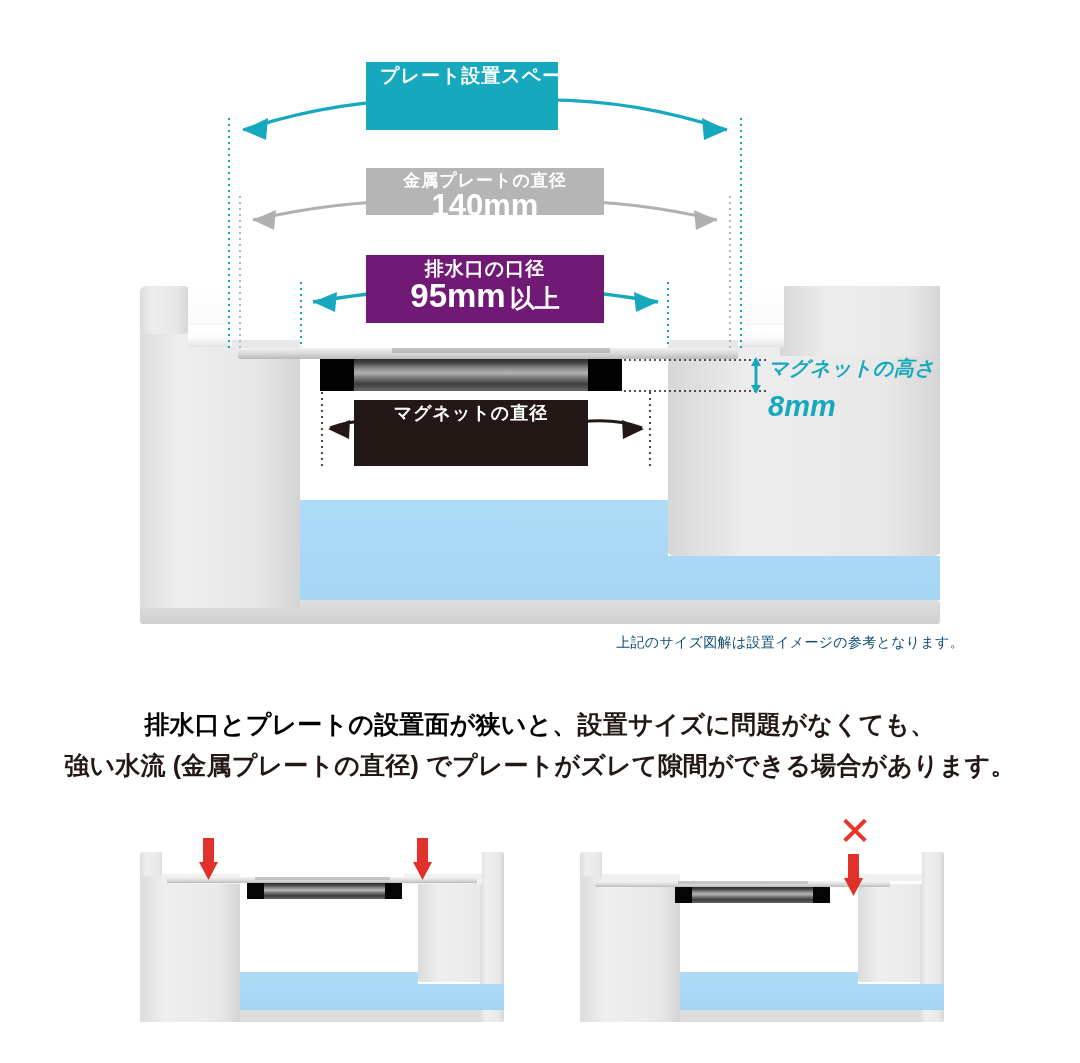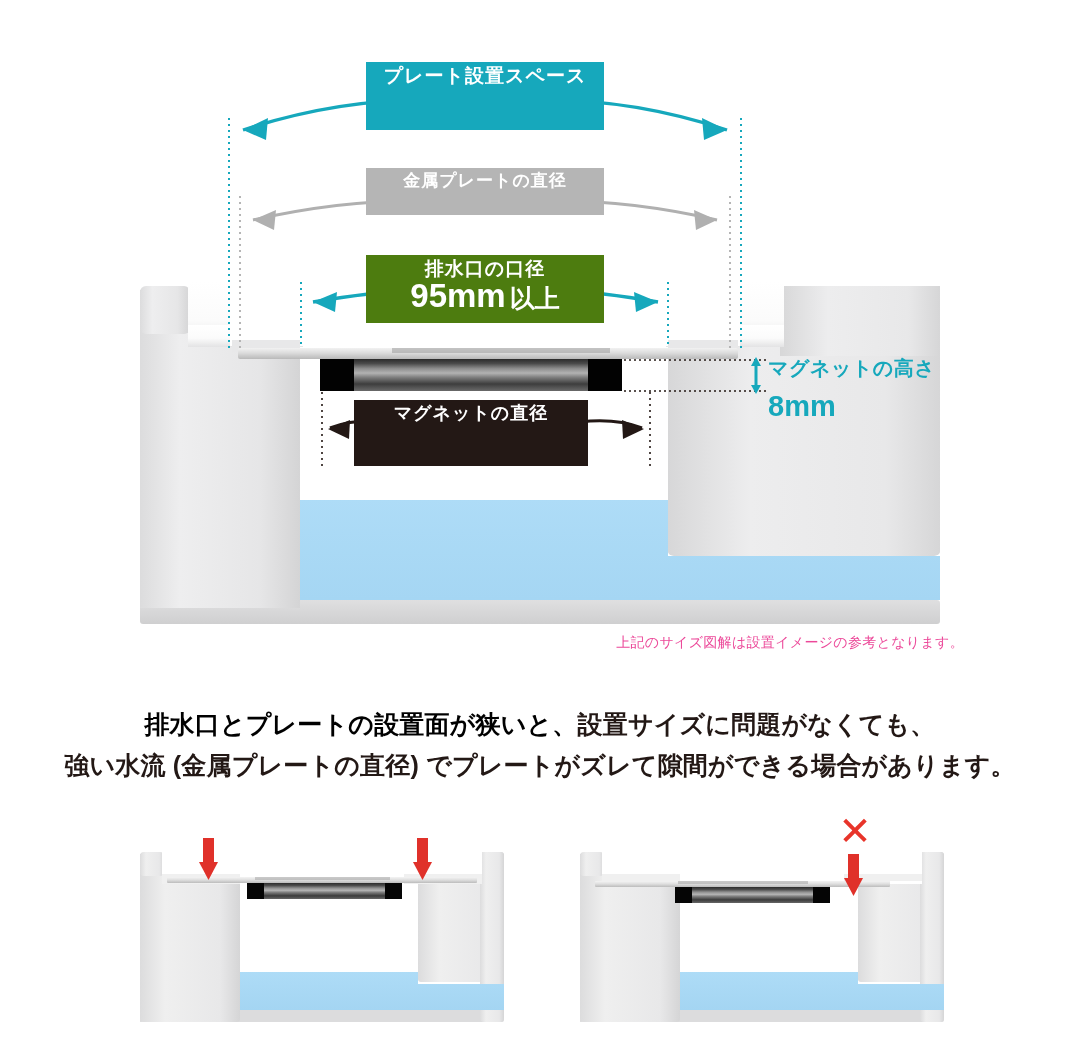--- a/index.html
+++ b/index.html
@@ -54,51 +54,52 @@
     margin-top: 1px;
   }
   .callout .cvalue .suffix {
     font-size: 25px;
     font-weight: 700;
     margin-left: 4px;
   }
 
   #callout-plate-space {
     left: 366px; top: 62px;
-    width: 238px; height: 68px;
+    width: 192px; height: 68px;
     background: #16a8bc;
   }
   #callout-metal-plate {
     left: 366px; top: 168px;
     width: 238px; height: 47px;
     background: #b5b5b5;
   }
   #callout-metal-plate .ctitle { font-size: 17px; }
   #callout-metal-plate .cvalue { font-size: 31px; }
 
   #callout-drain-bore {
     left: 366px; top: 255px;
     width: 238px; height: 68px;
-    background: #4d7c0f;
+    background: #701a75;
   }
   #callout-magnet-dia {
     left: 354px; top: 400px;
     width: 234px; height: 66px;
     background: #231815;
   }
   #callout-magnet-dia .ctitle { font-size: 18px; }
   #callout-magnet-dia .cvalue { font-size: 32px; }
 
   
   #callout-magnet-height {
     position: absolute;
     left: 768px; top: 358px;
     color: #16a8bc;
     line-height: 1.05;
     white-space: nowrap;
+    font-style: italic;
   }
   #callout-magnet-height .ctitle {
     display: block;
     font-size: 20px;
     font-weight: 700;
     letter-spacing: .5px;
   }
   #callout-magnet-height .cvalue {
     display: block;
     font-size: 29px;
@@ -106,21 +107,21 @@
     margin-top: 12px;
   }
 
   
   #diagram-caption {
     position: absolute;
     left: 0; top: 634px;
     width: 964px;
     text-align: right;
     font-size: 14px;
-    color: #ec4899;
+    color: #0c4a6e;
     letter-spacing: .3px;
   }
 
   
   #notice {
     position: absolute;
     left: 0; top: 704px;
     width: 1080px;
     text-align: center;
   }
@@ -304,20 +305,21 @@
       </g>
     </svg>
   </div>
 
   <div class="callout" id="callout-plate-space">
     <span class="ctitle">プレート設置スペース</span>
   </div>
 
   <div class="callout" id="callout-metal-plate">
     <span class="ctitle">金属プレートの直径</span>
+    <span class="cvalue">140mm</span>
   </div>
 
   <div class="callout" id="callout-drain-bore">
     <span class="ctitle">排水口の口径</span>
     <span class="cvalue"><span>95mm</span><span class="suffix">以上</span></span>
   </div>
 
   <div class="callout" id="callout-magnet-dia">
     <span class="ctitle">マグネットの直径</span>
   </div>

